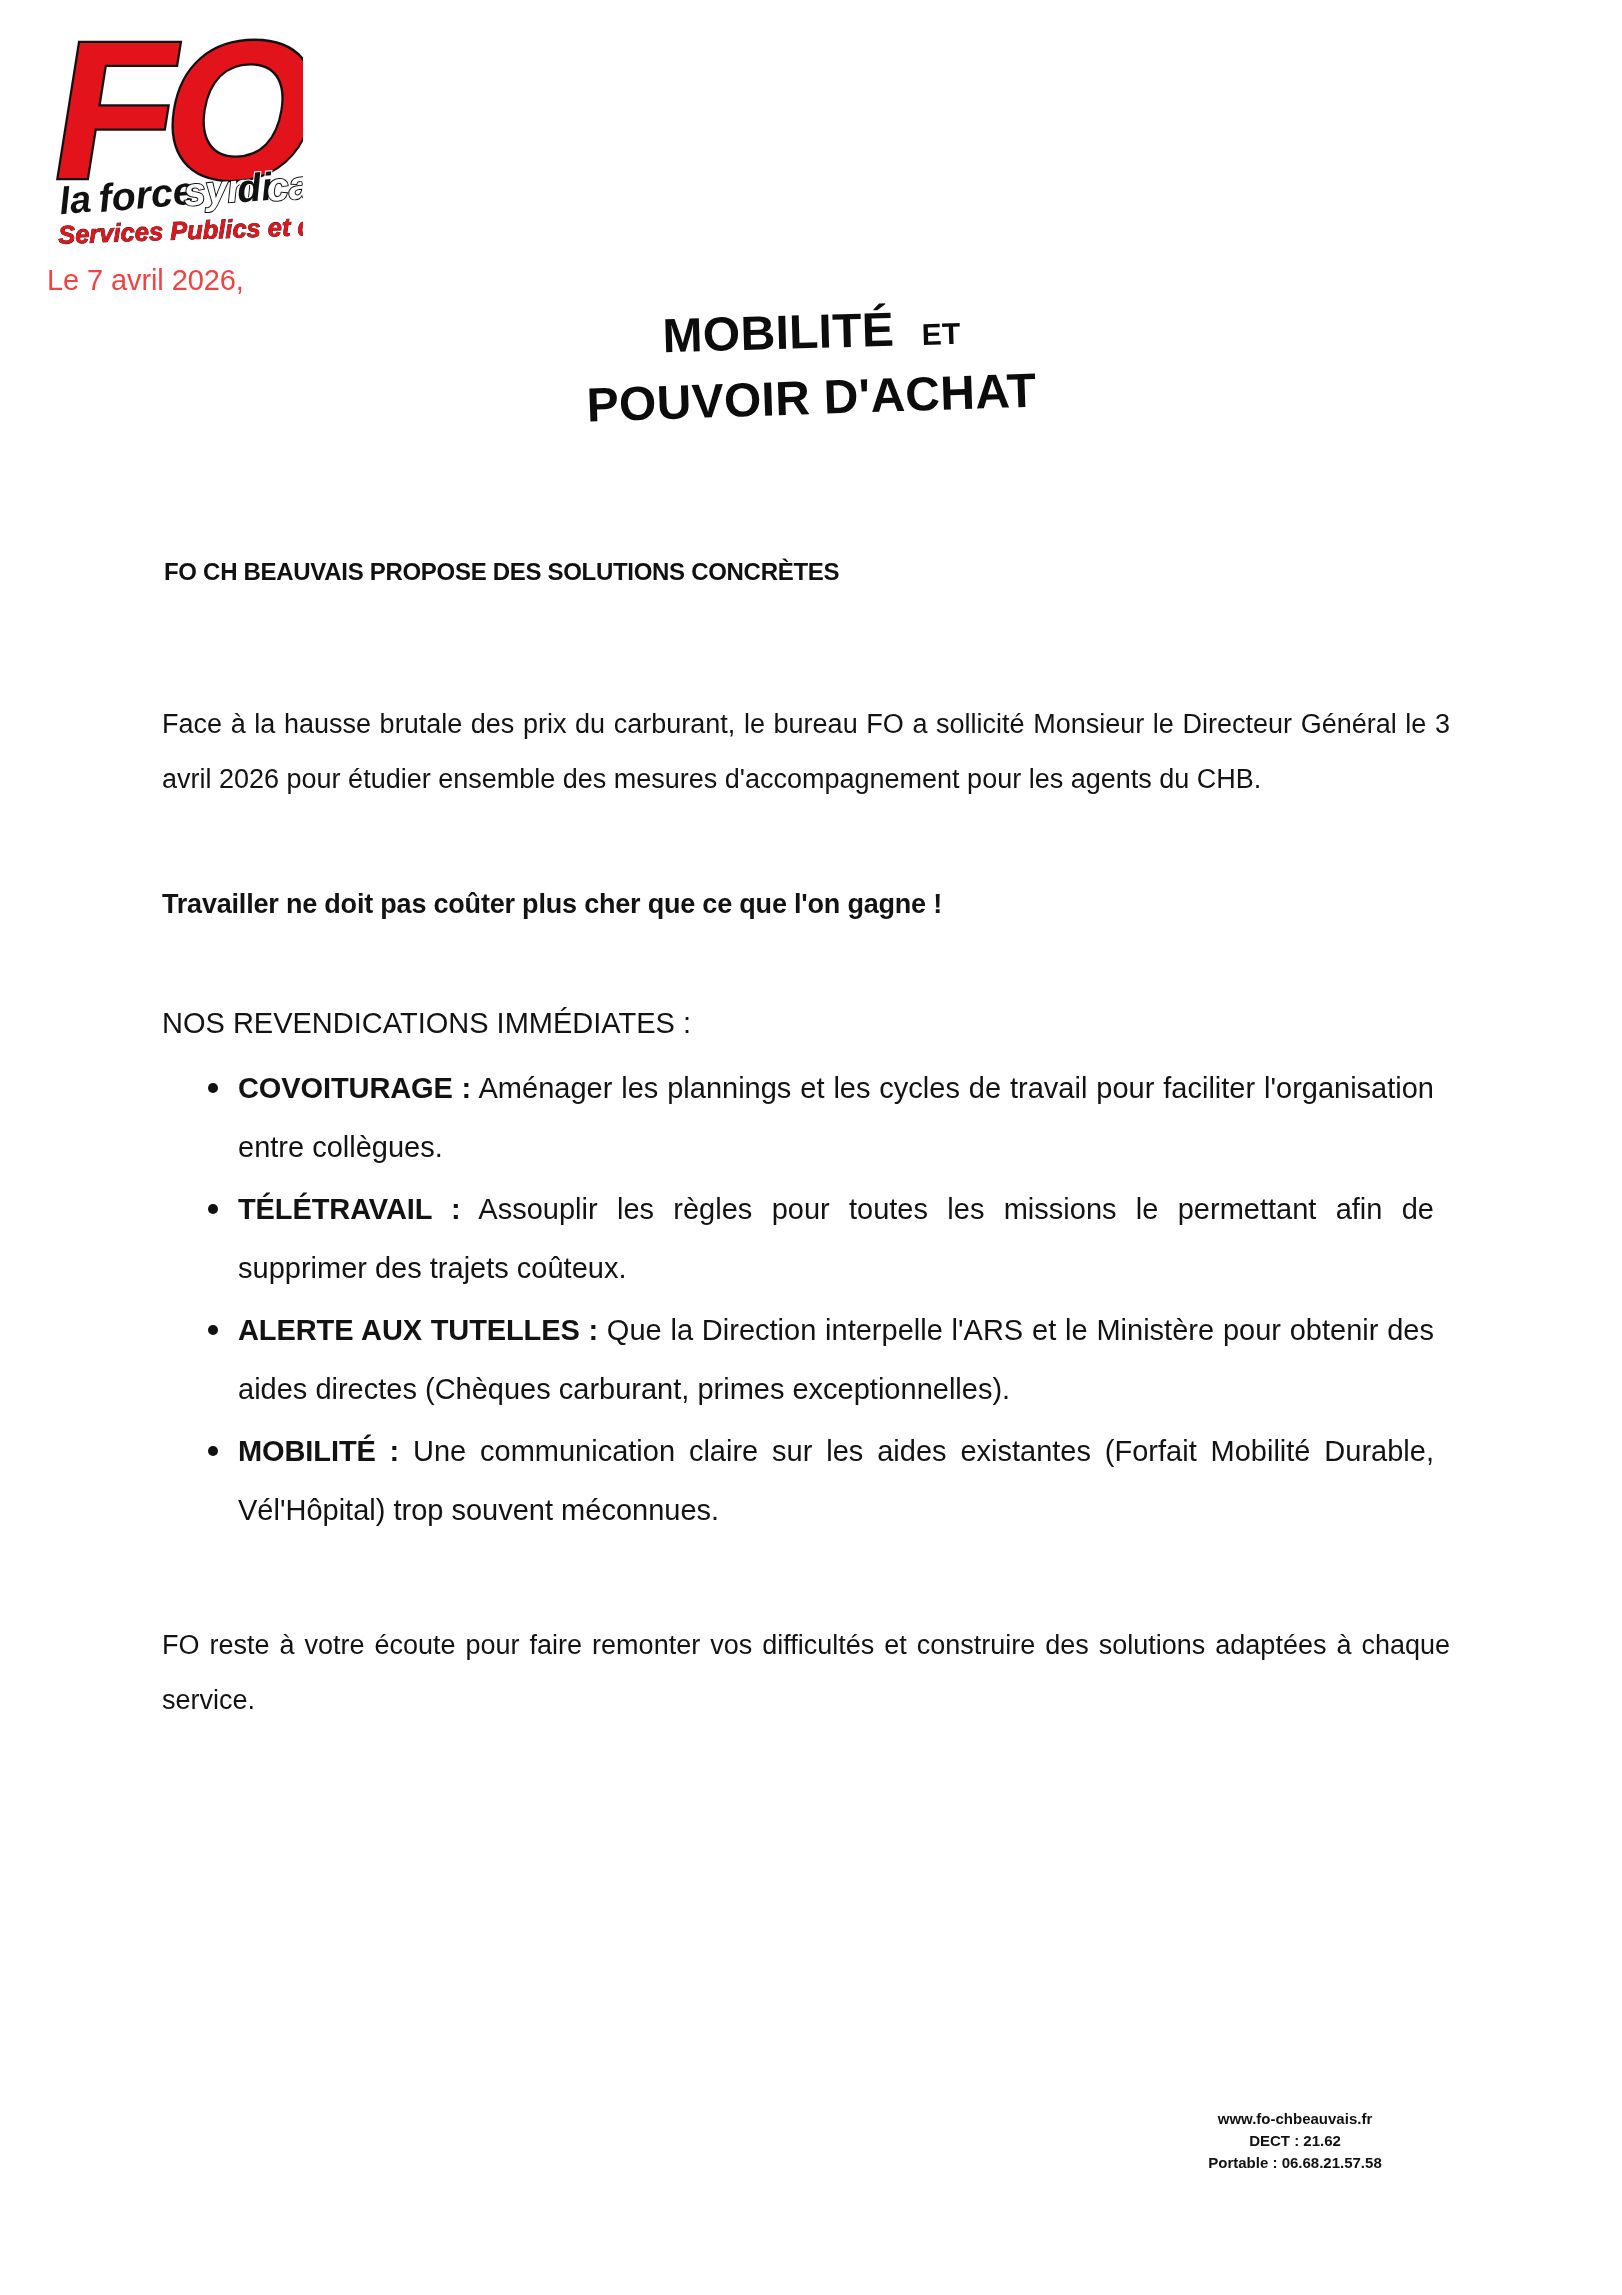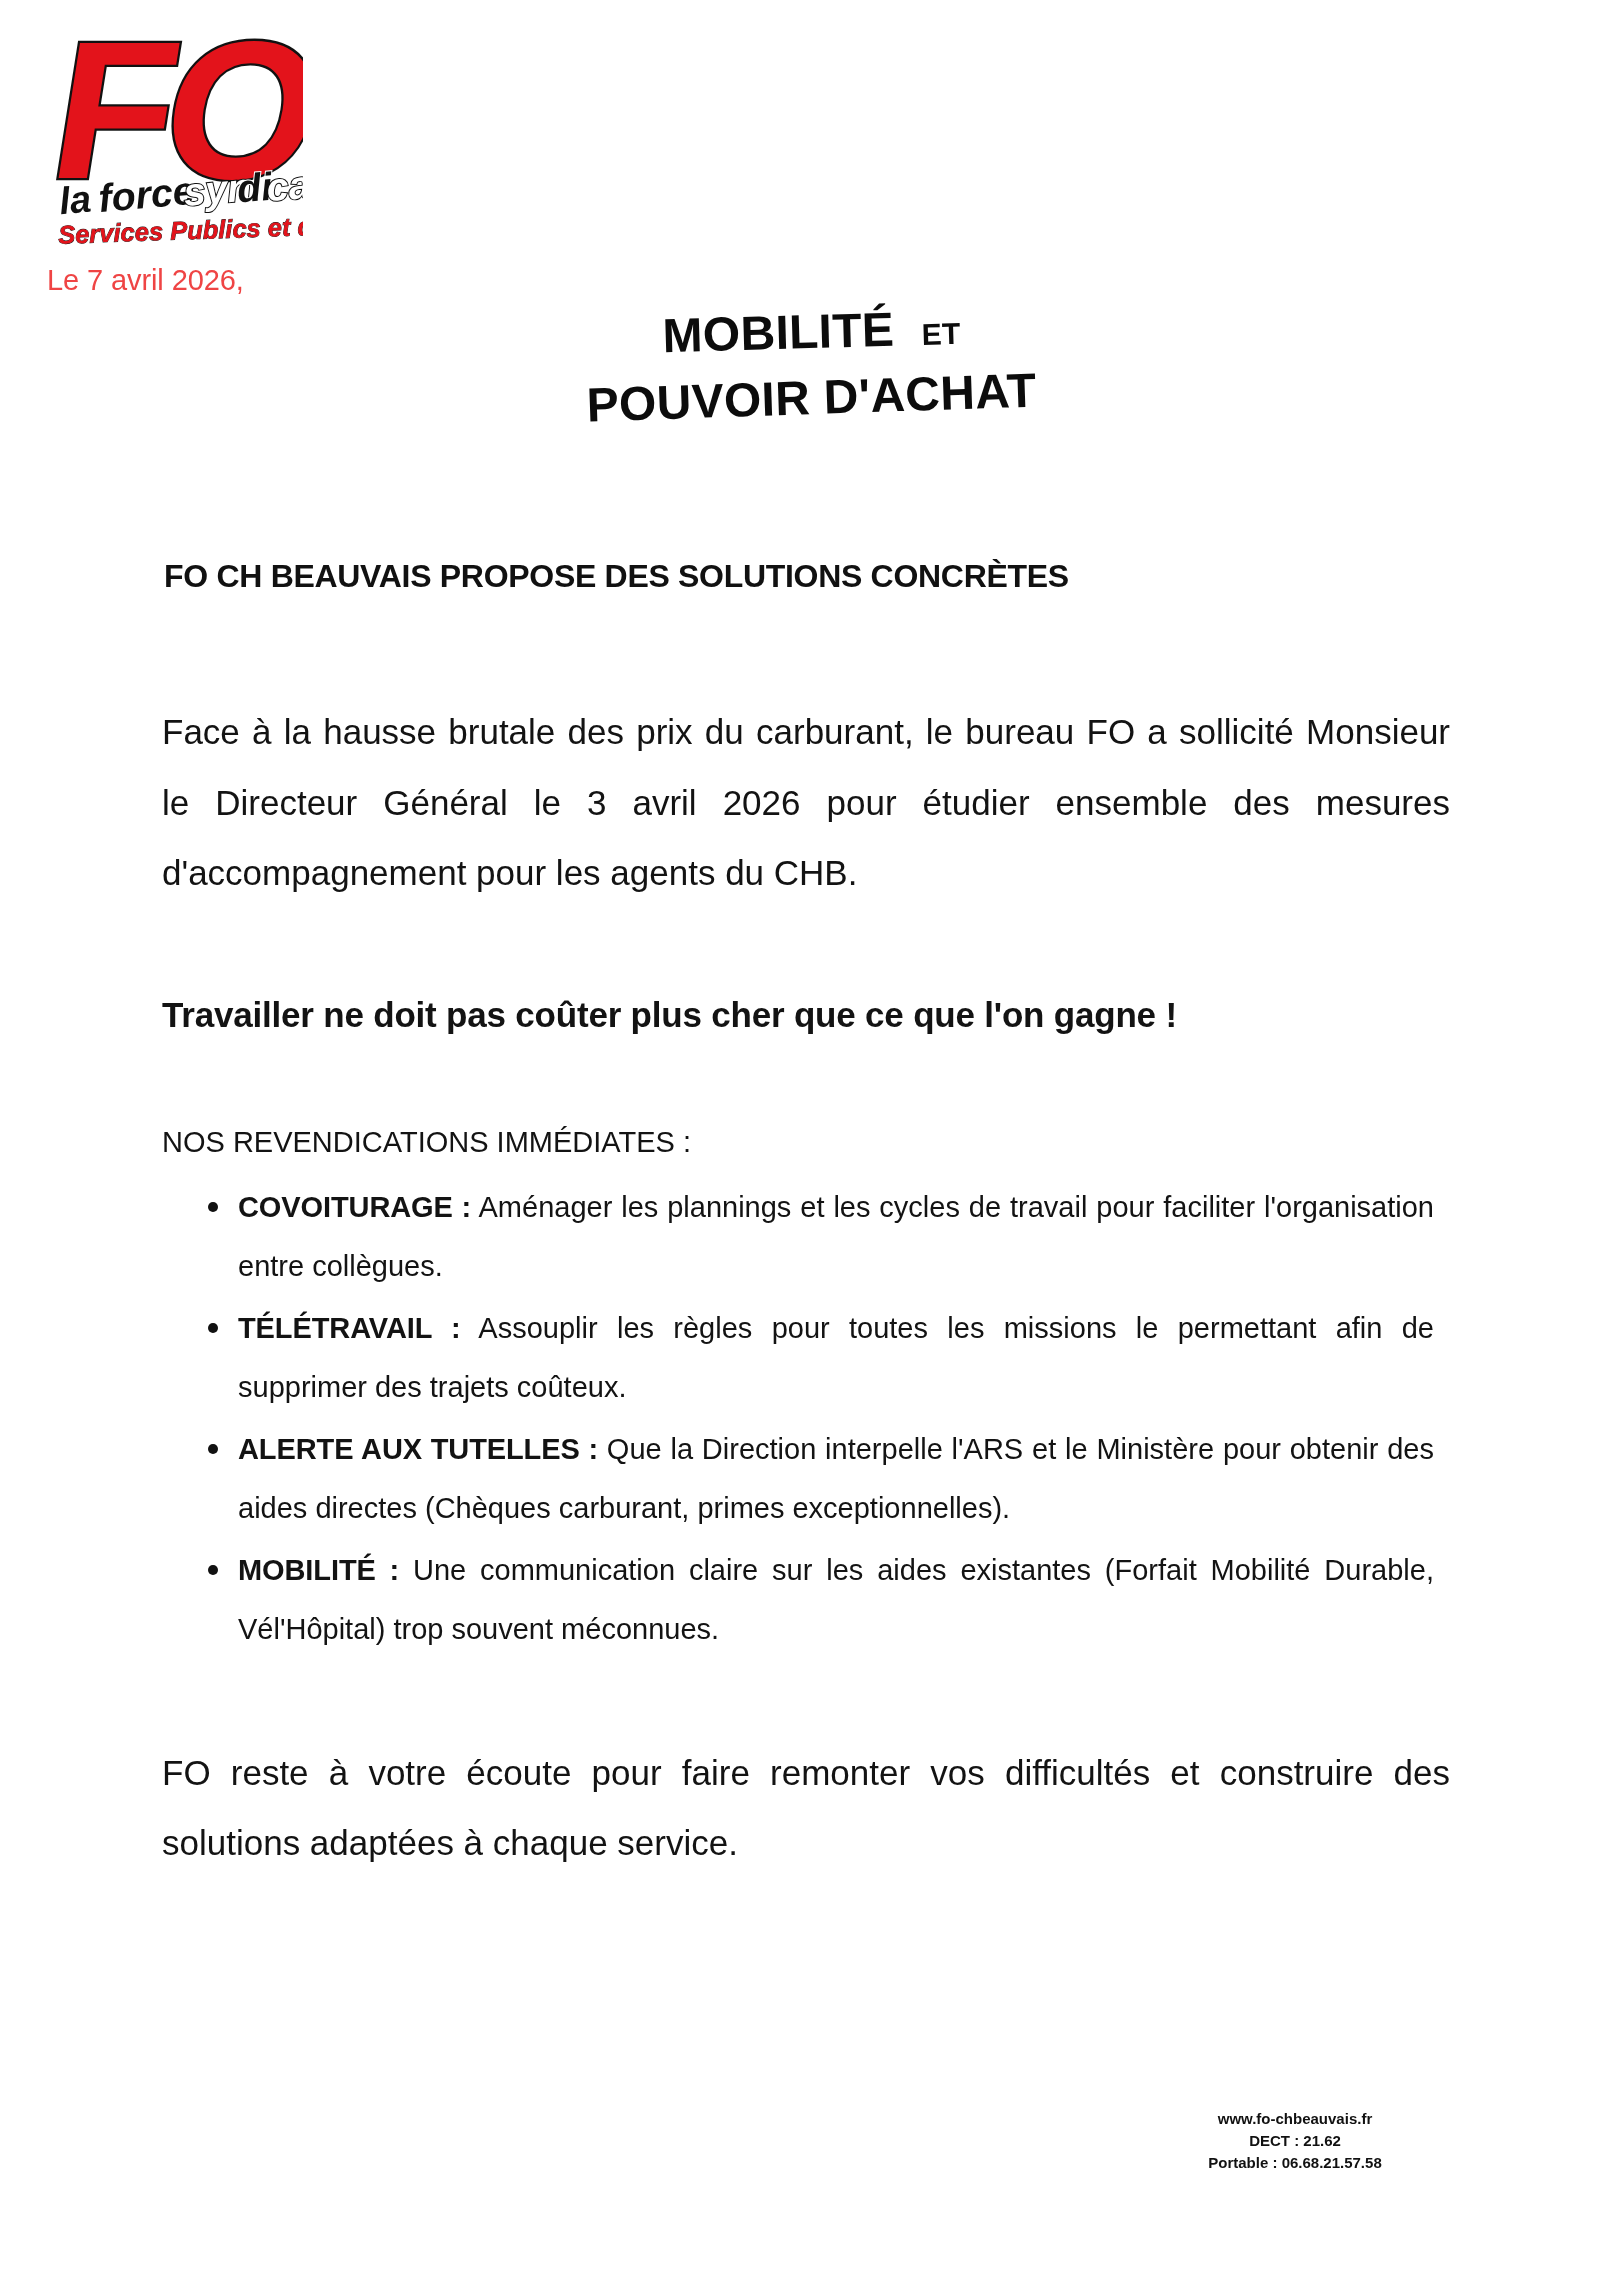--- a/index.html
+++ b/index.html
@@ -70,36 +70,36 @@
     font-weight: 700;
     letter-spacing: 0.3px;
   }
 
   
   .subheading {
     position: absolute;
     left: 164px;
     top: 558px;
     width: 1296px;
-    font-size: 32px;
+    font-size: 24px;
     font-weight: 700;
     letter-spacing: -0.3px;
     color: #111111;
     white-space: nowrap;
   }
 
   
   .body-col {
     position: absolute;
     left: 162px;
     top: 697px;
     width: 1288px;
   }
   .para {
-    font-size: 35px;
+    font-size: 27px;
     font-weight: 400;
     line-height: 2.02;
     text-align: justify;
     text-justify: inter-word;
     color: #131313;
     margin: 0;
   }
   .para.bold-stmt {
     font-weight: 700;
     text-align: left;

